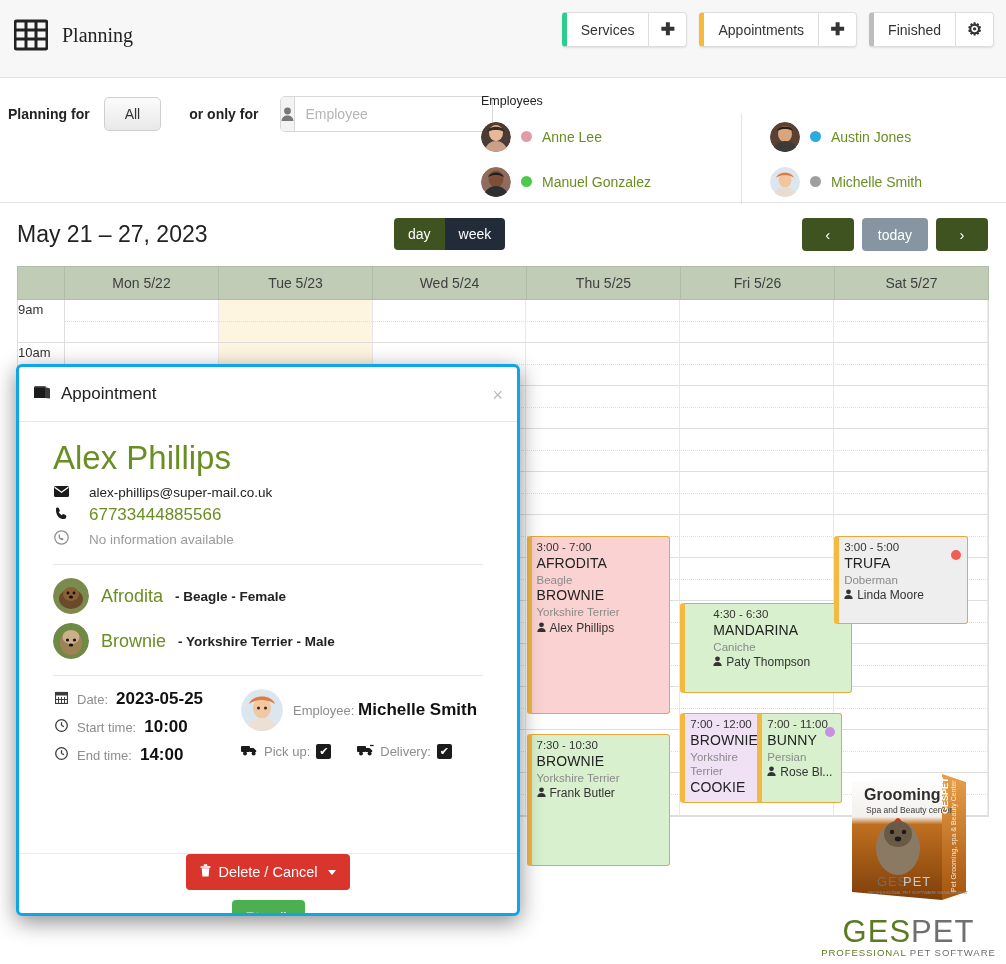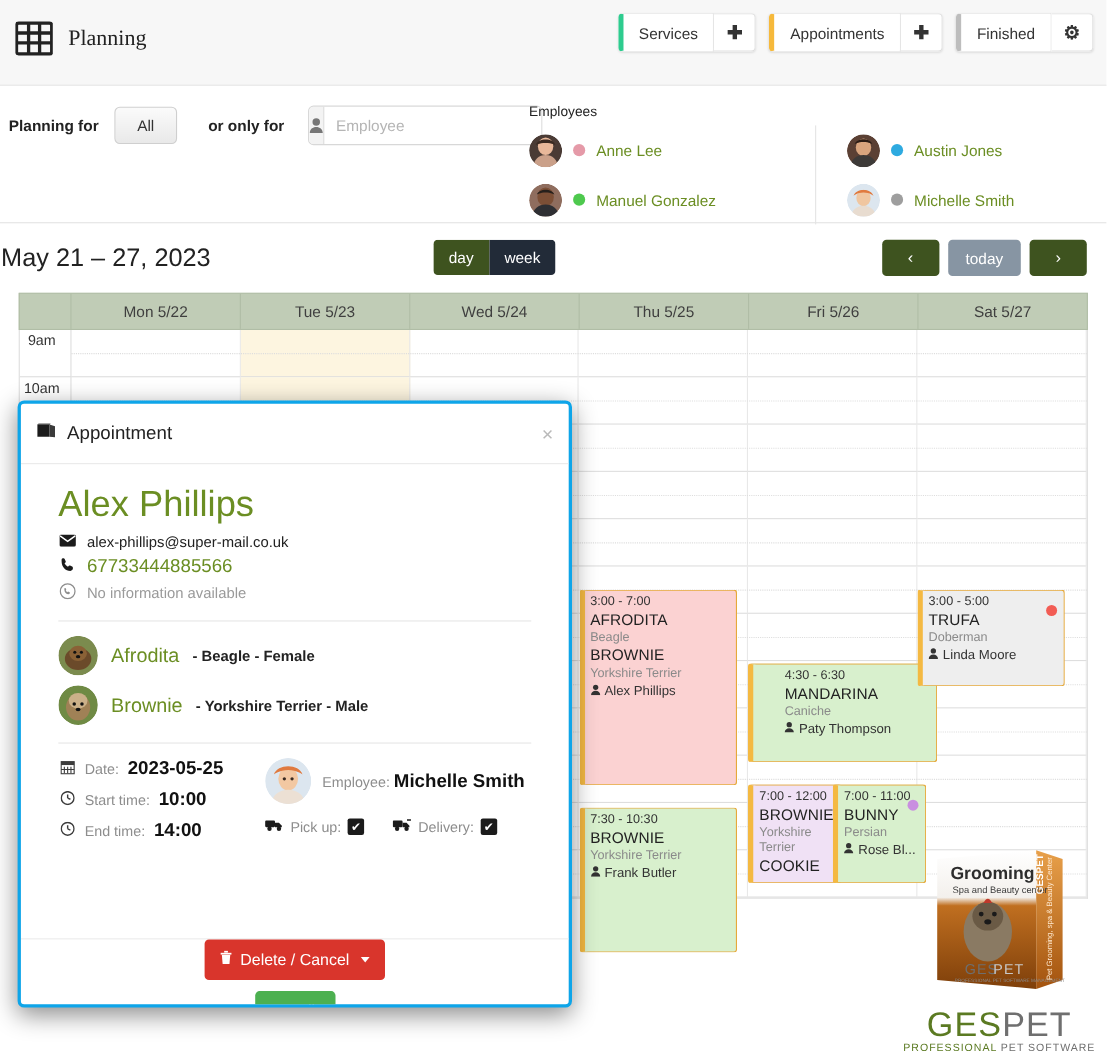--- a/index.html
+++ b/index.html
@@ -59,21 +59,21 @@
   .emps-cols { display: flex; }
   .emps-col { width: 260px; }
   .emps-col.right { border-left: 1px solid #e4e4e4; padding-left: 28px; }
   .emprow { display: flex; align-items: center; height: 45px; gap: 10px; }
   .ava { width: 30px; height: 30px; border-radius: 50%; overflow: hidden; position: relative; flex: none; }
   .dot { width: 11px; height: 11px; border-radius: 50%; flex: none; }
   .empname { font-size: 14px; color: #6b8e23; }
 
   
   .calhead { position: relative; height: 63px; }
-  .caltitle { position: absolute; left: 1px; top: 18px; font-size: 23px; color: #222; }
+  .caltitle { position: absolute; left: 17px; top: 18px; font-size: 23px; color: #222; }
   .viewtoggle { position: absolute; left: 394px; top: 15px; display: flex; border-radius: 4px; overflow: hidden; }
   .viewtoggle div { font-size: 14px; padding: 8px 14px; color: #fff; }
   .vt-day { background: #3e531f; }
   .vt-week { background: #222b38; }
   .navbtns { position: absolute; right: 18px; top: 15px; display: flex; gap: 8px; }
   .navbtn { background: #3e531f; color: #fff; border-radius: 4px; width: 52px; height: 33px;
             display: flex; align-items: center; justify-content: center; font-size: 15px; }
   .todaybtn { background: #8795a3; color: #fff; border-radius: 4px; padding: 0 16px; height: 33px;
               display: flex; align-items: center; justify-content: center; font-size: 14px; }
 
@@ -83,21 +83,21 @@
   .dayhead { display: flex; background: #c0ccb6; border: 1px solid #b0bda6; }
   .dayhead .gut { width: 47px; border-right: 1px solid #b0bda6; }
   .dayhead .dh { flex: 1; text-align: center; font-size: 14px; color: #3f3f3f;
                  padding: 8px 0; border-right: 1px solid #b0bda6; }
   .dayhead .dh:last-child { border-right: none; }
 
   .gridbody { position: relative; border: 1px solid #dedede; border-top: none; background: #fff; }
   .hourrow { display: flex; height: 43px; }
   .hourrow .gut {
     width: 47px; border-right: 1px solid #dedede; border-bottom: 1px solid #dedede;
-    font-size: 13px; color: #333; text-align: center; padding-right: 6px; padding-top: 2px;
+    font-size: 13px; color: #333; text-align: left; padding-right: 6px; padding-top: 2px;
   }
   .hourrow .cellwrap { flex: 1; display: flex; position: relative; }
   .hourrow .cell { flex: 1; border-right: 1px solid #e8e8e8; border-bottom: 1px solid #dedede; }
   .hourrow .cell:last-child { border-right: none; }
   .hourrow .cell.today { background: #fdf5e0; }
   .halfline { position: absolute; left: 0; right: 0; top: 21px; border-top: 1px dotted #dddddd; }
 
   
   .ev {
     position: absolute; border: 1px solid #e6a93a; border-left: 5px solid #f4b942;
@@ -128,21 +128,21 @@
     border: 3px solid #0ea5e9;
     box-shadow: 0 6px 22px rgba(0,0,0,.45);
     pointer-events: auto; overflow: hidden;
   }
   .mhead { position: relative; height: 55px; border-bottom: 1px solid #e9e9e9; display: flex; align-items: center; padding: 0 14px; }
   .mhead .ico { font-size: 16px; margin-right: 10px; }
   .mhead .ttl { font-size: 17px; color: #222; }
   .mclose { position: absolute; right: 14px; top: 18px; font-size: 18px; color: #b9b9b9; }
   .mbody { padding: 18px 34px 0 34px; position: relative; height: 440px; }
   .cname { font-size: 33px; color: #6b8e23; line-height: 1.1; margin-bottom: 9px; }
-  .crow { display: flex; align-items: center; gap: 10px; margin-bottom: 5px; font-size: 13.5px; text-align: center; }
+  .crow { display: flex; align-items: center; gap: 20px; margin-bottom: 5px; font-size: 13.5px; text-align: center; }
   .crow .gi { width: 16px; text-align: center; font-size: 13px; color: #222; }
   .cmail { color: #222; }
   .cphone { color: #6b8e23; font-size: 17px; }
   .cwa { color: #9a9a9a; font-size: 13.5px; }
   .hr { border-top: 1px solid #e6e6e6; margin: 16px 0 13px 0; }
   .petrow { display: flex; align-items: center; gap: 12px; margin-bottom: 9px; }
   .petava { width: 36px; height: 36px; border-radius: 50%; overflow: hidden; flex: none; }
   .petname { font-size: 18px; color: #6b8e23; }
   .petmeta { font-size: 13.5px; color: #222; font-weight: bold; }
   .detgrid { display: flex; gap: 0; margin-top: 4px; }

